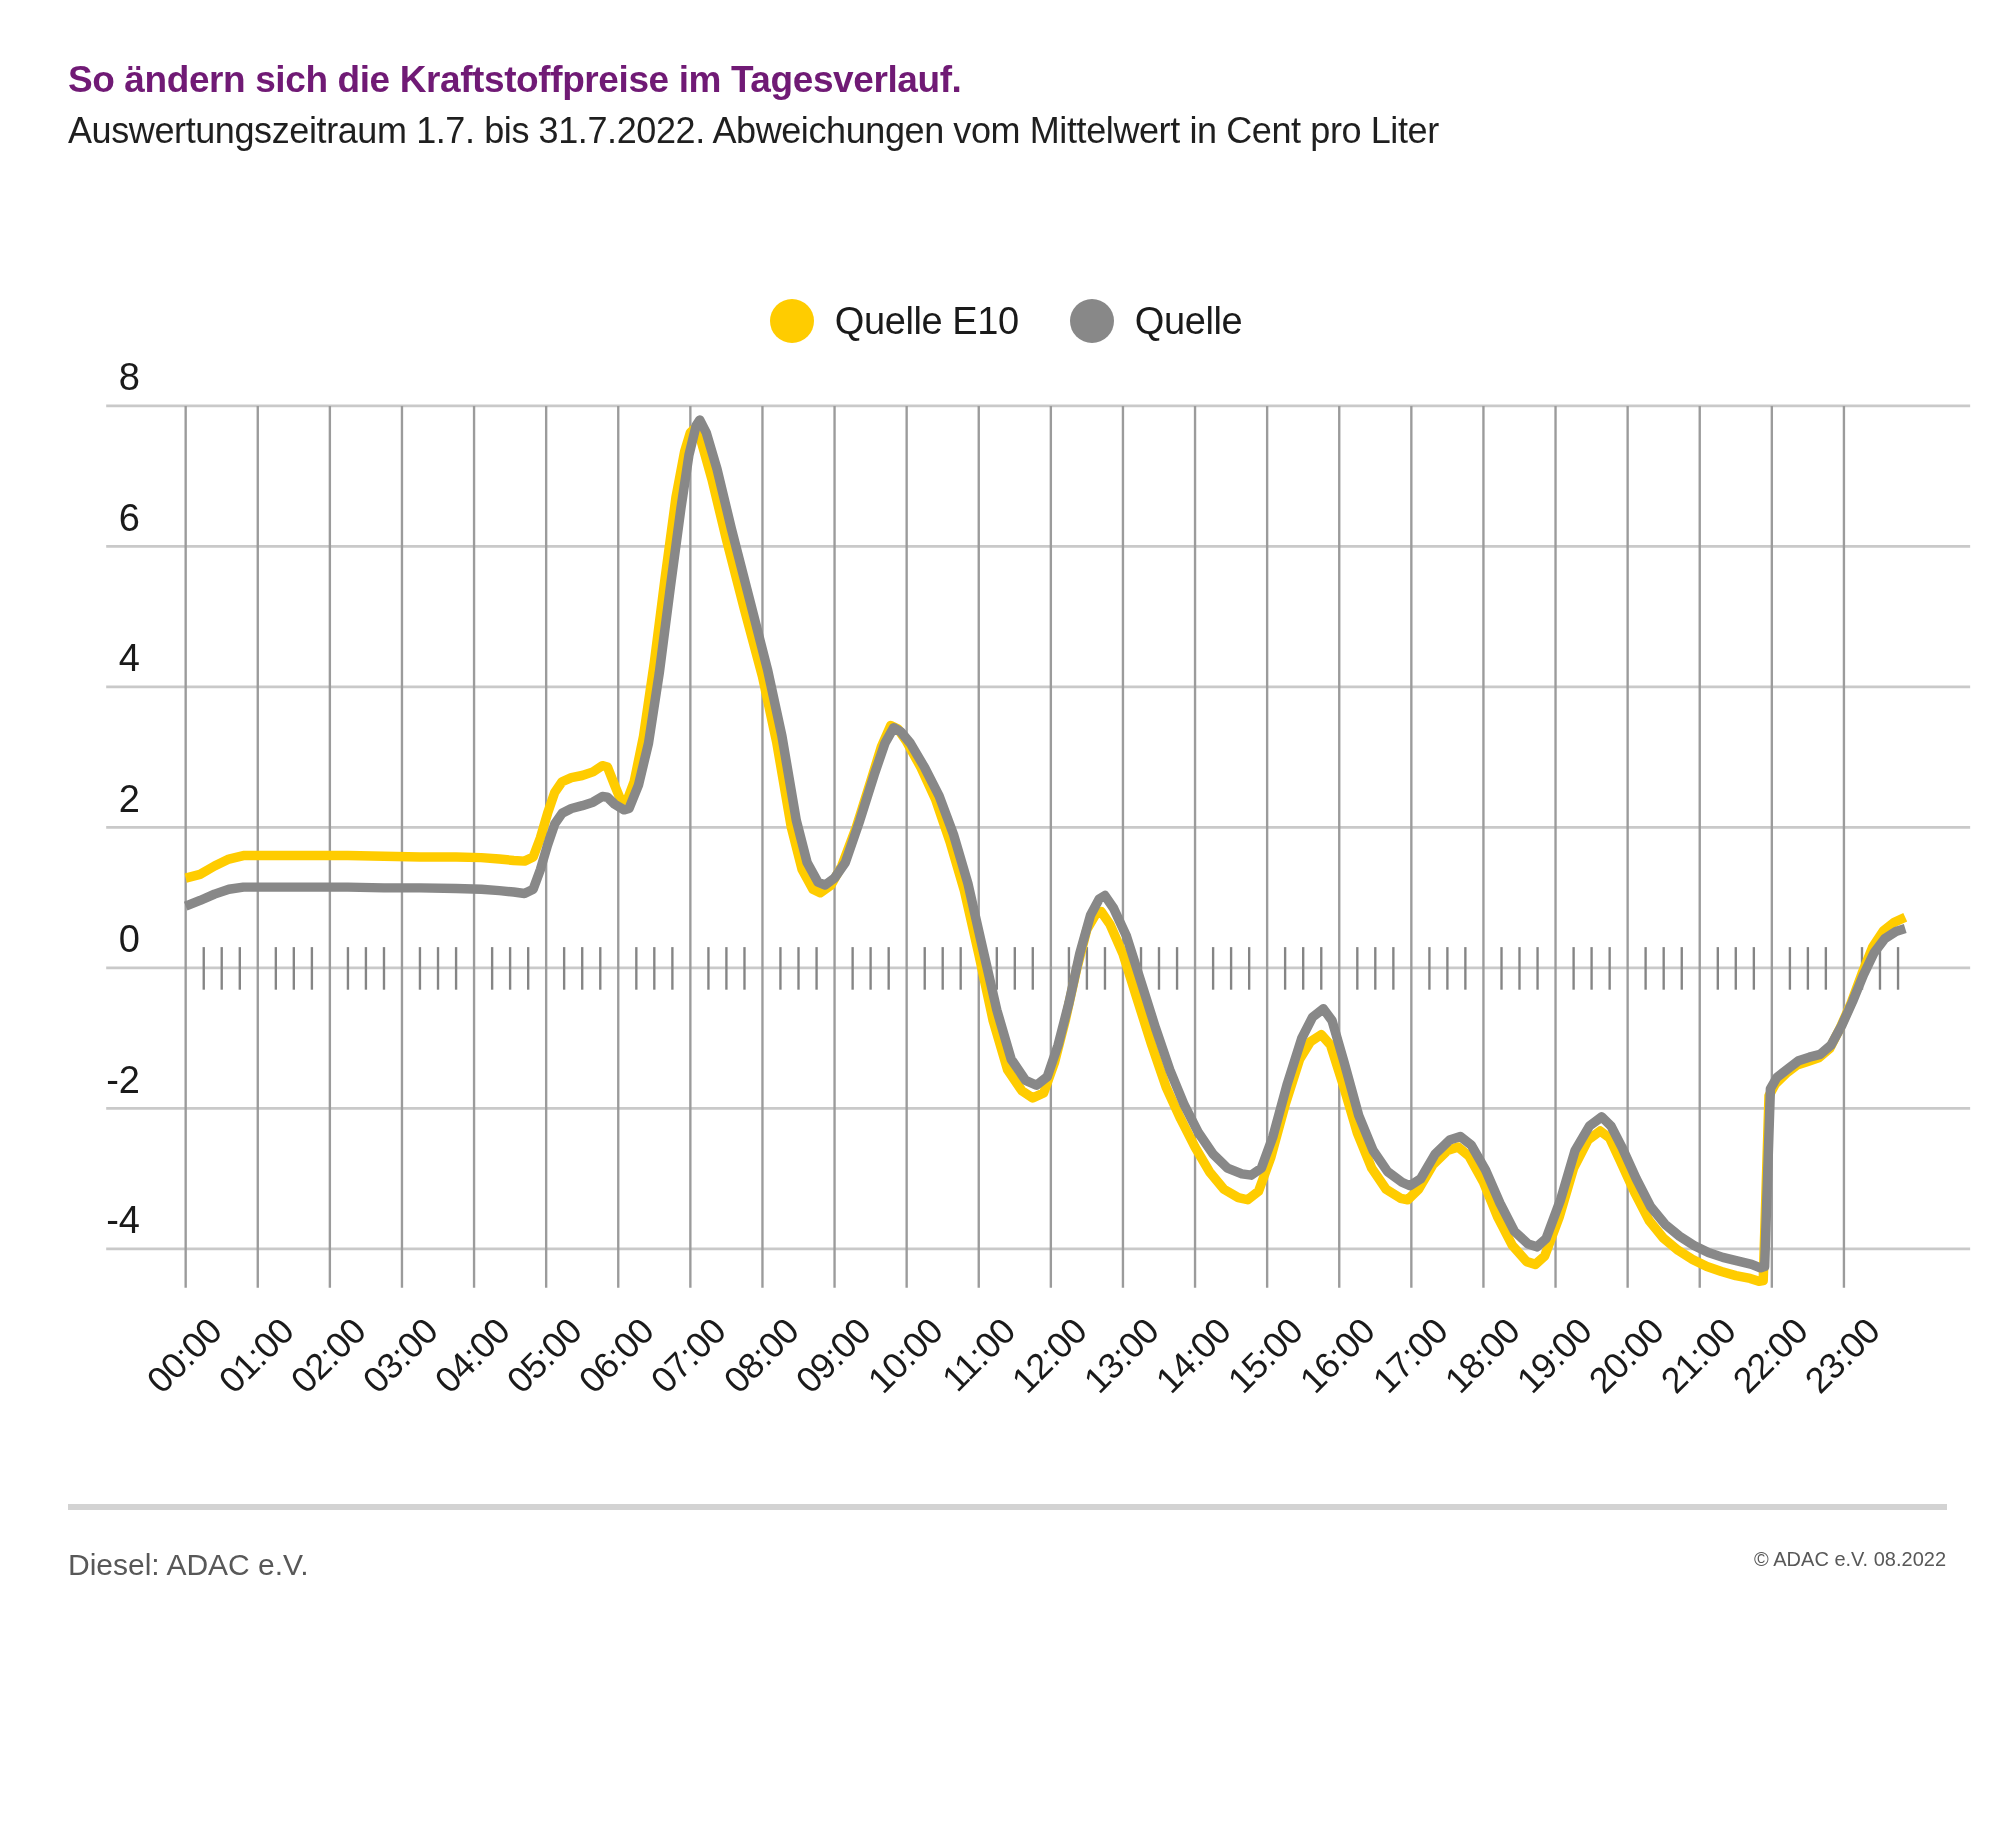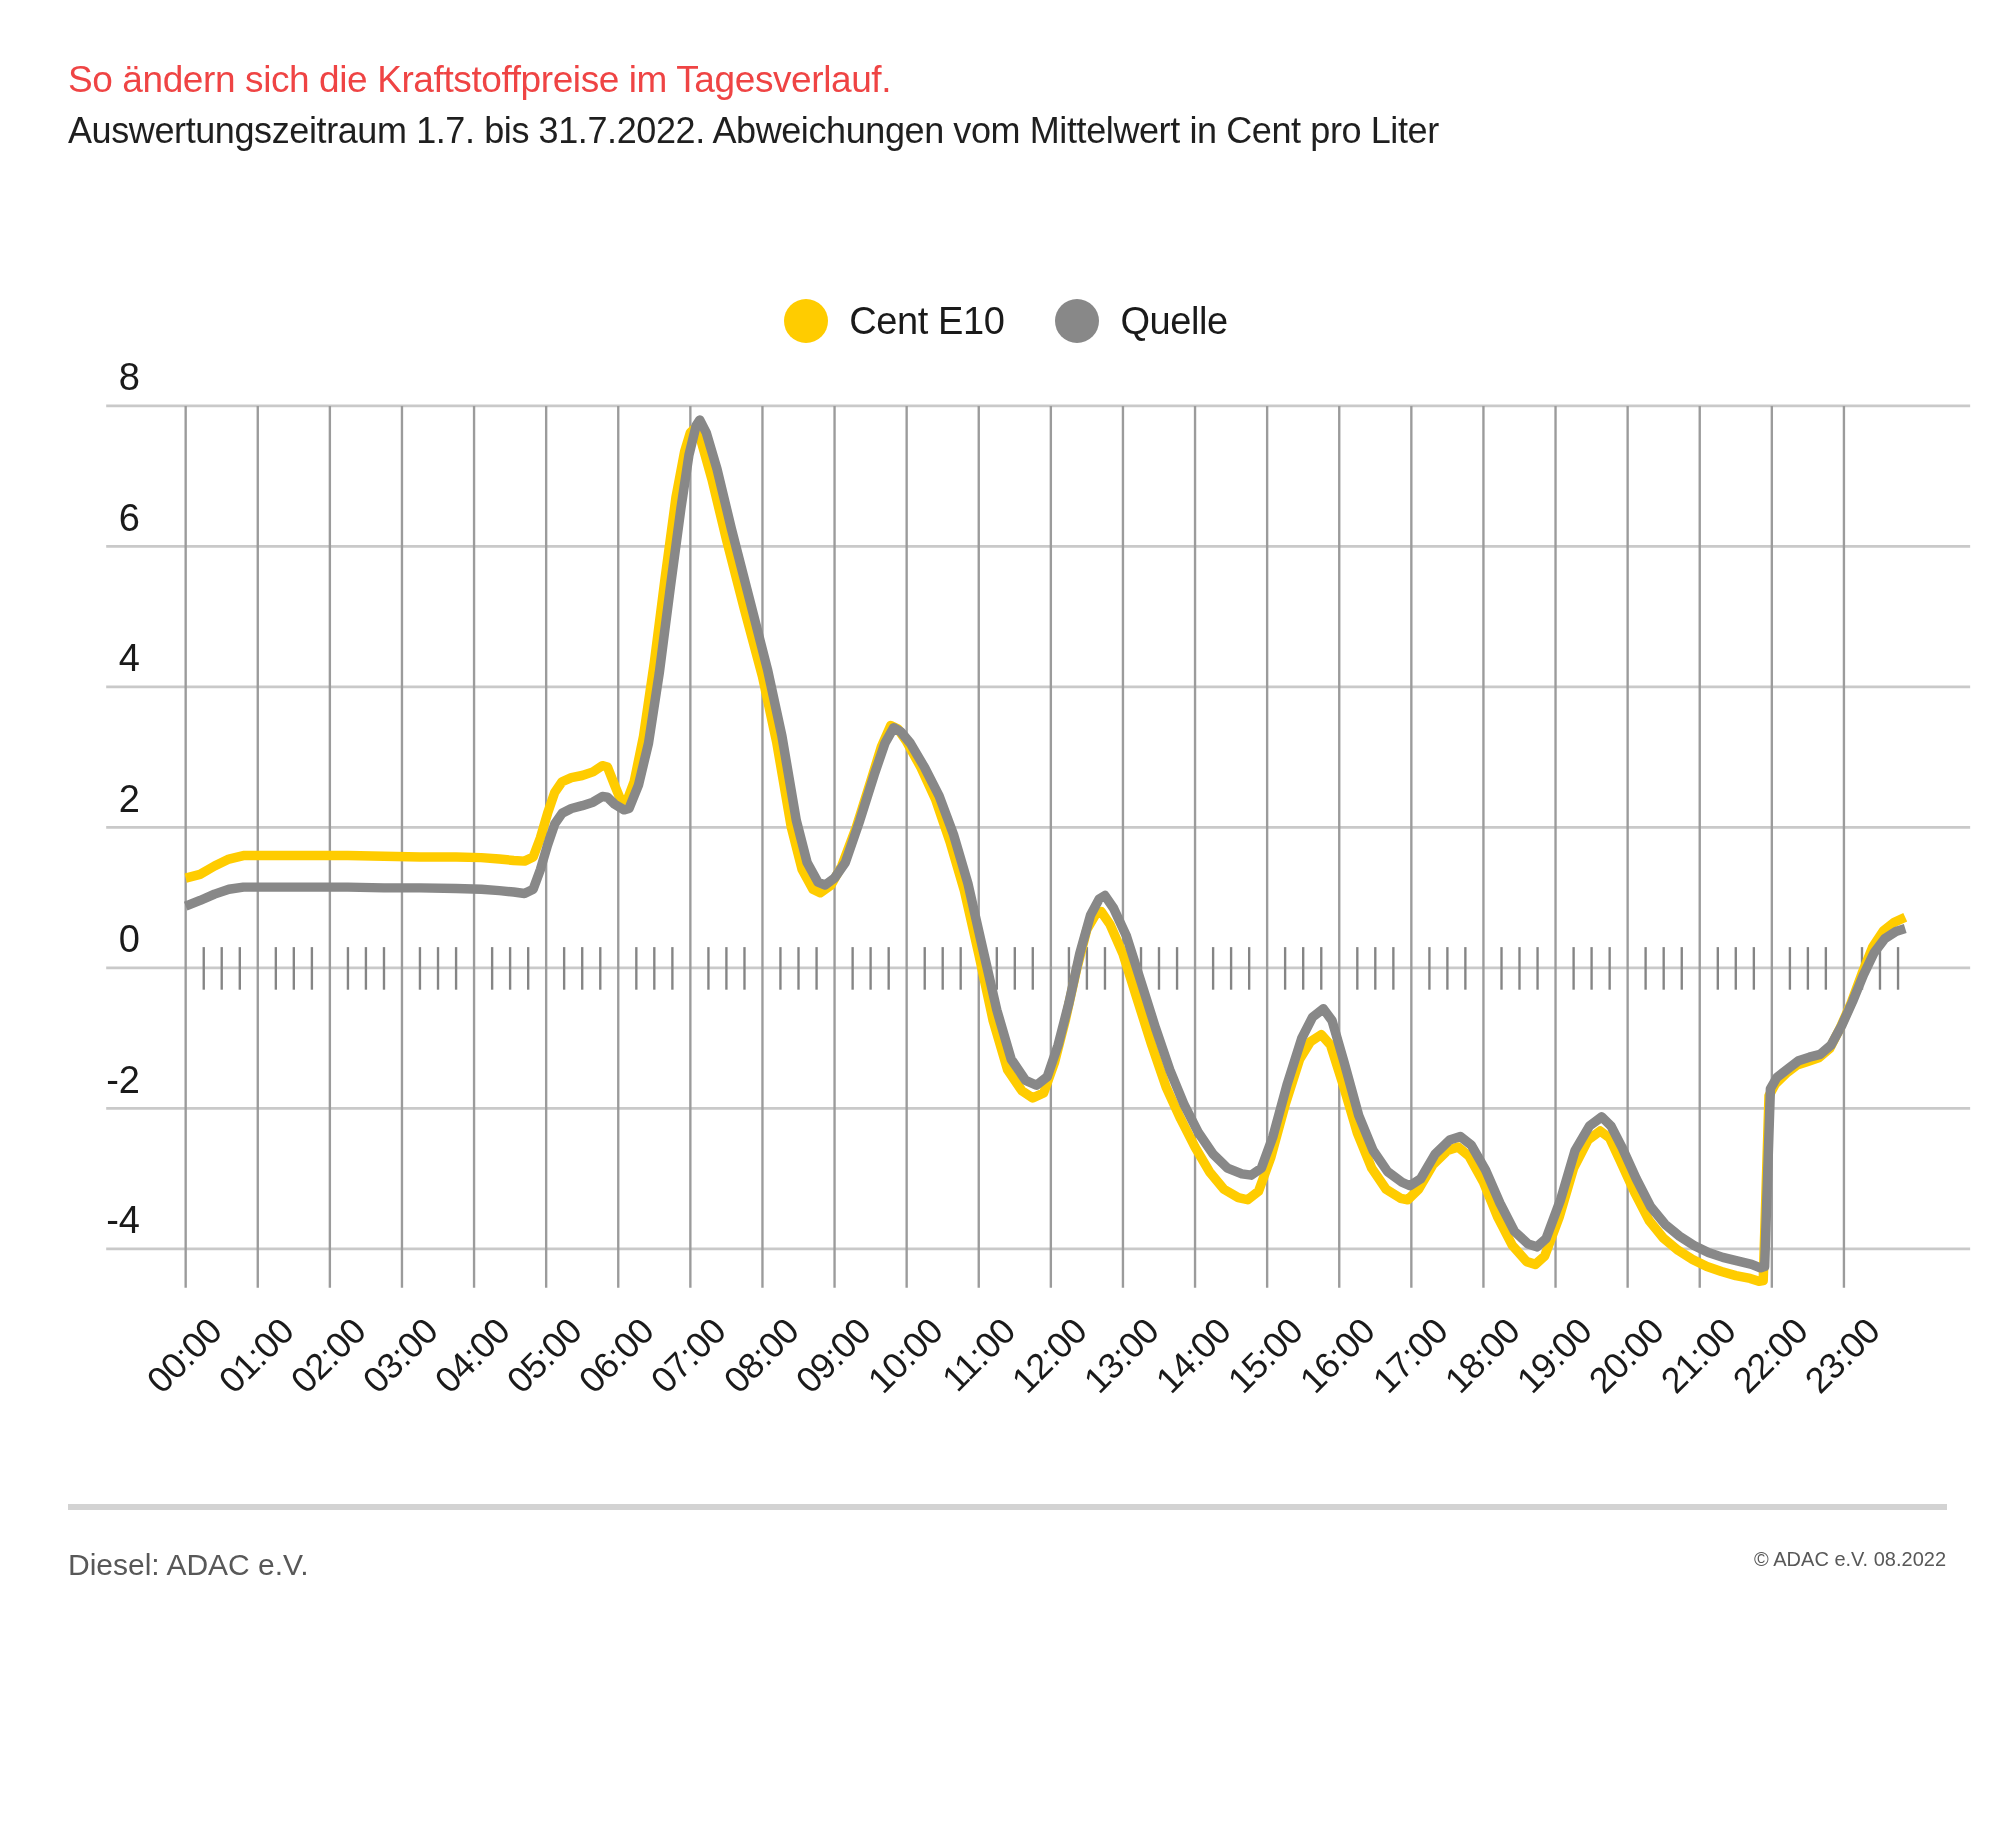--- a/index.html
+++ b/index.html
@@ -1,18 +1,18 @@
 <!DOCTYPE html>
 <html style="font-size:15px"><head>
 <meta charset="utf-8">
 <style>
   html,body{margin:0;padding:0;background:#ffffff;}
   body{width:2012px;height:1828px;position:relative;font-family:"Liberation Sans",sans-serif;}
   .canvas{position:absolute;left:0;top:0;width:2012px;height:1828px;background:#fff;overflow:hidden;}
-  .title{position:absolute;left:68px;top:59px;font-size:37px;font-weight:400;color:#ef4444;letter-spacing:-0.4px;white-space:nowrap;}
+  .title{position:absolute;left:68px;top:59px;font-size:37px;font-weight:700;color:#701a75;letter-spacing:-0.4px;white-space:nowrap;}
   .subtitle{position:absolute;left:68px;top:110px;font-size:36px;font-weight:400;color:#1f1f1f;letter-spacing:-0.4px;white-space:nowrap;}
   .legend{position:absolute;left:0;top:299px;width:2012px;display:flex;justify-content:center;align-items:center;gap:51px;}
   .legend-item{display:flex;align-items:center;gap:21px;}
   .legend-dot{width:44px;height:44px;border-radius:50%;flex:0 0 auto;}
   .legend-label{font-size:38px;color:#1a1a1a;letter-spacing:-0.4px;}
   #chart-svg{position:absolute;left:0;top:0;width:2012px;height:1828px;}
   .ylab{position:absolute;left:36px;width:104px;text-align:right;font-size:38px;height:49px;line-height:49px;color:#1a1a1a;}
   .xlab{position:absolute;top:1310px;font-size:36px;color:#1a1a1a;white-space:nowrap;transform-origin:100% 0;transform:rotate(-45deg);letter-spacing:-0.5px;}
   .divider{position:absolute;left:68px;top:1504px;width:1879px;height:5.7px;background:#d3d3d3;}
   .source{position:absolute;left:68px;top:1548px;font-size:30px;color:#585858;}
@@ -130,21 +130,21 @@
       <polyline fill="none" stroke="#FFCC00" stroke-width="10" stroke-linejoin="round" stroke-linecap="butt" points="196.0,928.0 211.2,924.2 226.5,915.3 241.7,907.9 257.0,904.2 291.3,904.2 329.4,904.2 367.5,904.2 405.6,904.9 443.6,905.7 481.8,905.7 508.4,906.4 527.5,907.9 542.7,909.4 554.1,910.1 563.3,905.7 570.9,885.6 578.5,859.6 586.1,837.4 593.8,826.2 603.7,821.8 615.1,819.6 626.5,815.8 636.4,809.2 641.8,810.6 649.4,830.0 657.0,848.5 660.8,850.7 670.0,826.2 679.9,778.0 691.3,700.0 702.7,610.9 714.2,525.5 723.3,477.3 729.4,457.2 734.0,452.8 740.8,466.1 752.3,507.0 767.5,570.1 786.6,644.3 805.6,714.9 820.8,785.4 836.1,874.5 847.5,919.0 858.9,939.8 866.6,943.6 878.0,935.4 889.4,915.3 904.7,874.5 919.9,826.2 931.3,789.1 941.2,766.8 948.9,770.5 958.0,783.9 973.2,811.4 988.5,844.8 1003.7,889.4 1019.0,941.3 1034.2,1008.1 1049.4,1078.7 1064.7,1130.7 1079.9,1152.9 1091.3,1160.4 1102.8,1155.2 1114.2,1123.2 1125.6,1078.7 1137.1,1026.7 1148.5,982.2 1157.6,966.6 1163.7,963.6 1172.9,977.0 1186.6,1008.1 1201.8,1056.4 1217.1,1104.7 1232.3,1149.2 1247.6,1182.6 1262.8,1212.3 1278.0,1238.3 1293.3,1256.9 1308.5,1265.8 1318.4,1268.0 1329.9,1259.1 1342.8,1223.5 1358.0,1167.8 1373.3,1119.5 1384.7,1101.0 1396.2,1093.5 1406.1,1104.7 1419.0,1145.5 1434.3,1197.5 1449.5,1234.6 1464.7,1256.9 1480.0,1266.5 1487.6,1268.0 1499.0,1256.9 1514.3,1230.9 1529.5,1216.0 1540.9,1212.3 1552.4,1222.0 1567.6,1249.5 1582.8,1286.6 1598.1,1316.3 1613.3,1333.4 1622.5,1336.3 1632.4,1327.4 1647.6,1286.6 1662.9,1234.6 1678.1,1204.9 1691.0,1195.3 1701.0,1202.7 1712.4,1227.2 1727.6,1260.6 1742.9,1290.3 1758.1,1308.9 1773.3,1321.5 1788.6,1331.1 1803.8,1338.6 1819.1,1343.8 1834.3,1348.2 1849.5,1351.2 1858.7,1354.2 1863.3,1353.4 1869.4,1158.1 1876.2,1145.5 1887.6,1134.4 1899.1,1125.5 1910.5,1121.8 1921.9,1118.0 1933.4,1108.4 1944.8,1086.1 1956.2,1060.1 1967.7,1028.9 1979.1,1000.7 1990.5,983.6 2001.9,974.7 2013.4,969.5"></polyline>
       <polyline fill="none" stroke="#888888" stroke-width="10" stroke-linejoin="round" stroke-linecap="butt" points="196.0,957.7 211.2,951.7 226.5,945.0 241.7,939.8 257.0,937.6 291.3,937.6 329.4,937.6 367.5,937.6 405.6,938.4 443.6,938.4 481.8,939.1 508.4,939.8 527.5,941.3 542.7,942.8 554.1,944.3 563.3,939.8 570.9,919.0 578.5,893.1 586.1,870.8 593.8,859.6 603.7,854.5 615.1,851.5 626.5,847.8 636.4,841.8 641.8,842.6 649.4,850.0 659.3,855.9 664.6,854.5 674.5,830.0 685.2,785.4 696.6,711.1 708.1,622.0 719.5,536.7 727.9,481.0 735.5,449.8 739.3,443.9 746.2,457.2 757.6,495.8 772.8,558.9 791.9,633.2 810.9,707.4 826.2,778.0 841.4,867.1 852.8,911.6 864.3,932.4 871.9,935.4 881.8,928.0 893.2,911.6 908.5,867.1 923.7,818.8 935.1,785.4 944.3,769.1 951.9,773.5 961.8,785.4 977.1,811.4 992.3,841.1 1007.5,881.9 1022.8,933.9 1038.0,1000.7 1053.3,1067.5 1068.5,1119.5 1083.7,1141.8 1095.2,1147.0 1106.6,1138.1 1118.0,1104.7 1129.5,1060.1 1140.9,1008.1 1152.3,967.3 1161.5,950.2 1167.6,946.5 1176.7,959.9 1190.4,989.6 1205.7,1037.8 1220.9,1086.1 1236.1,1130.7 1251.4,1167.8 1266.6,1197.5 1281.9,1219.8 1297.1,1234.6 1312.3,1240.6 1322.2,1242.0 1332.9,1234.6 1345.1,1201.2 1360.3,1145.5 1375.6,1097.3 1387.0,1075.0 1398.4,1066.1 1407.6,1078.7 1420.5,1123.2 1435.8,1178.9 1451.0,1216.0 1466.3,1238.3 1481.5,1249.5 1489.9,1253.2 1501.3,1245.8 1516.5,1219.8 1531.8,1204.9 1543.2,1201.2 1554.6,1210.1 1569.9,1236.8 1585.1,1271.7 1600.4,1301.4 1614.8,1314.8 1624.0,1317.8 1633.9,1308.9 1649.1,1268.0 1664.4,1216.0 1679.6,1190.1 1692.6,1180.4 1702.5,1190.1 1713.9,1212.3 1729.1,1245.8 1744.4,1275.5 1759.6,1294.0 1774.9,1306.6 1790.1,1316.3 1805.3,1323.7 1820.6,1328.9 1835.8,1332.6 1851.1,1336.3 1860.2,1340.0 1864.8,1338.6 1870.9,1150.7 1877.7,1138.8 1889.2,1129.9 1900.6,1121.0 1912.0,1117.3 1923.5,1114.3 1934.9,1104.7 1946.3,1083.9 1957.7,1058.6 1969.2,1030.4 1980.6,1006.7 1992.0,991.8 2003.5,984.4 2013.4,981.4"></polyline>
     </svg>
 
   <div class="title">So ändern sich die Kraftstoffpreise im Tagesverlauf.</div>
   <div class="subtitle">Auswertungszeitraum 1.7. bis 31.7.2022. Abweichungen vom Mittelwert in Cent pro Liter</div>
 
   <div class="legend" id="legend">
       <div class="legend-item">
         <span class="legend-dot" style="background: rgb(255, 204, 0);"></span>
-        <span class="legend-label">Cent E10</span>
+        <span class="legend-label">Quelle E10</span>
       </div>
       <div class="legend-item">
         <span class="legend-dot" style="background: rgb(136, 136, 136);"></span>
         <span class="legend-label">Quelle</span>
       </div>
     </div>
 
   <div id="y-labels">
       <div class="ylab" style="top: 353px;">8</div>
       <div class="ylab" style="top: 494px;">6</div>

